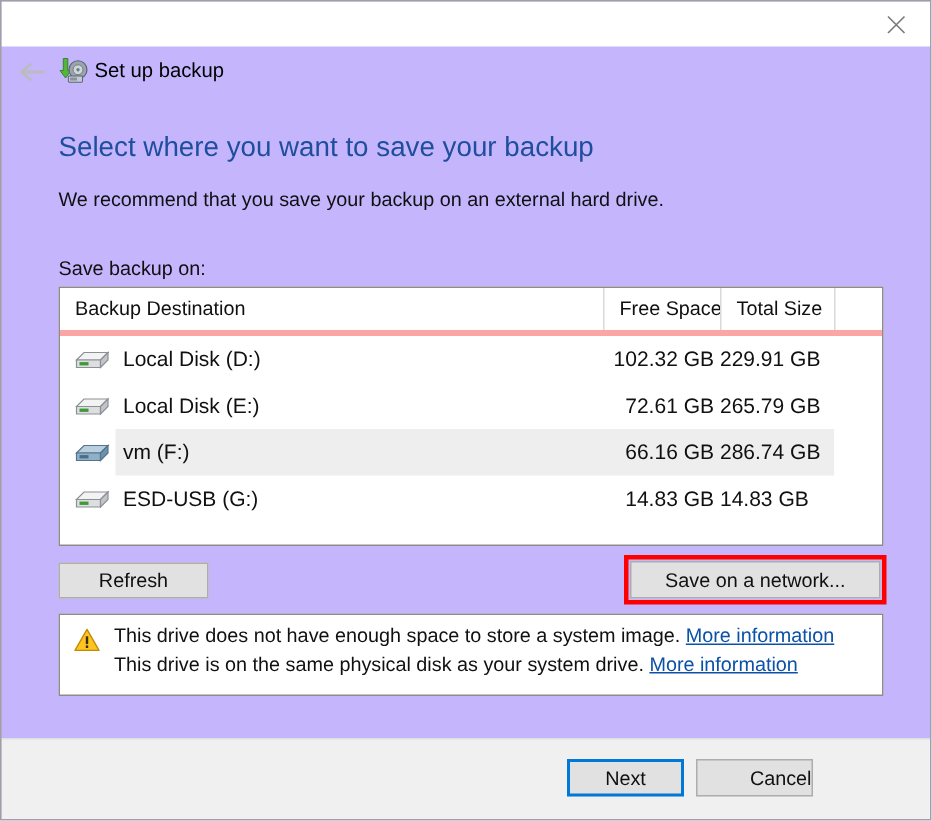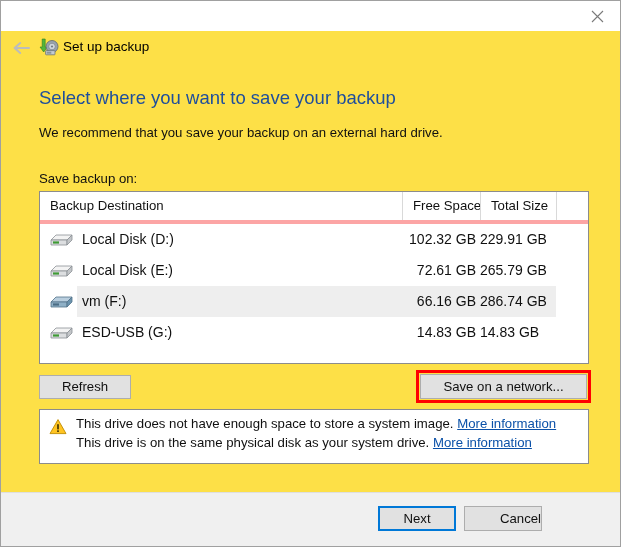--- a/index.html
+++ b/index.html
@@ -9,21 +9,21 @@
   }
   body {
     font-family: "Liberation Sans", sans-serif;
     -webkit-font-smoothing: antialiased;
   }
   #window {
     position: relative;
     width: 621px;
     height: 547px;
     box-sizing: border-box;
-    background: #fde047;
+    background: #c4b5fd;
     border: 1px solid #a0a0a0;
     overflow: hidden;
   }
 
   
   .titlebar {
     position: absolute;
     top: 0; left: 0; right: 0;
     height: 30px;
     background: #ffffff;
@@ -186,21 +186,21 @@
     font-size: 13.2px;
     color: #101010;
     cursor: pointer;
     text-align: center;
     padding: 0;
   }
   .btn-refresh {
     position: absolute;
     left: 38px;
     top: 304px;
-    width: 92px;
+    width: 100px;
     height: 24px;
     line-height: 22px;
   }
   .btn-network {
     position: absolute;
     left: 419px;
     top: 303px;
     width: 167px;
     height: 25px;
     line-height: 23px;

